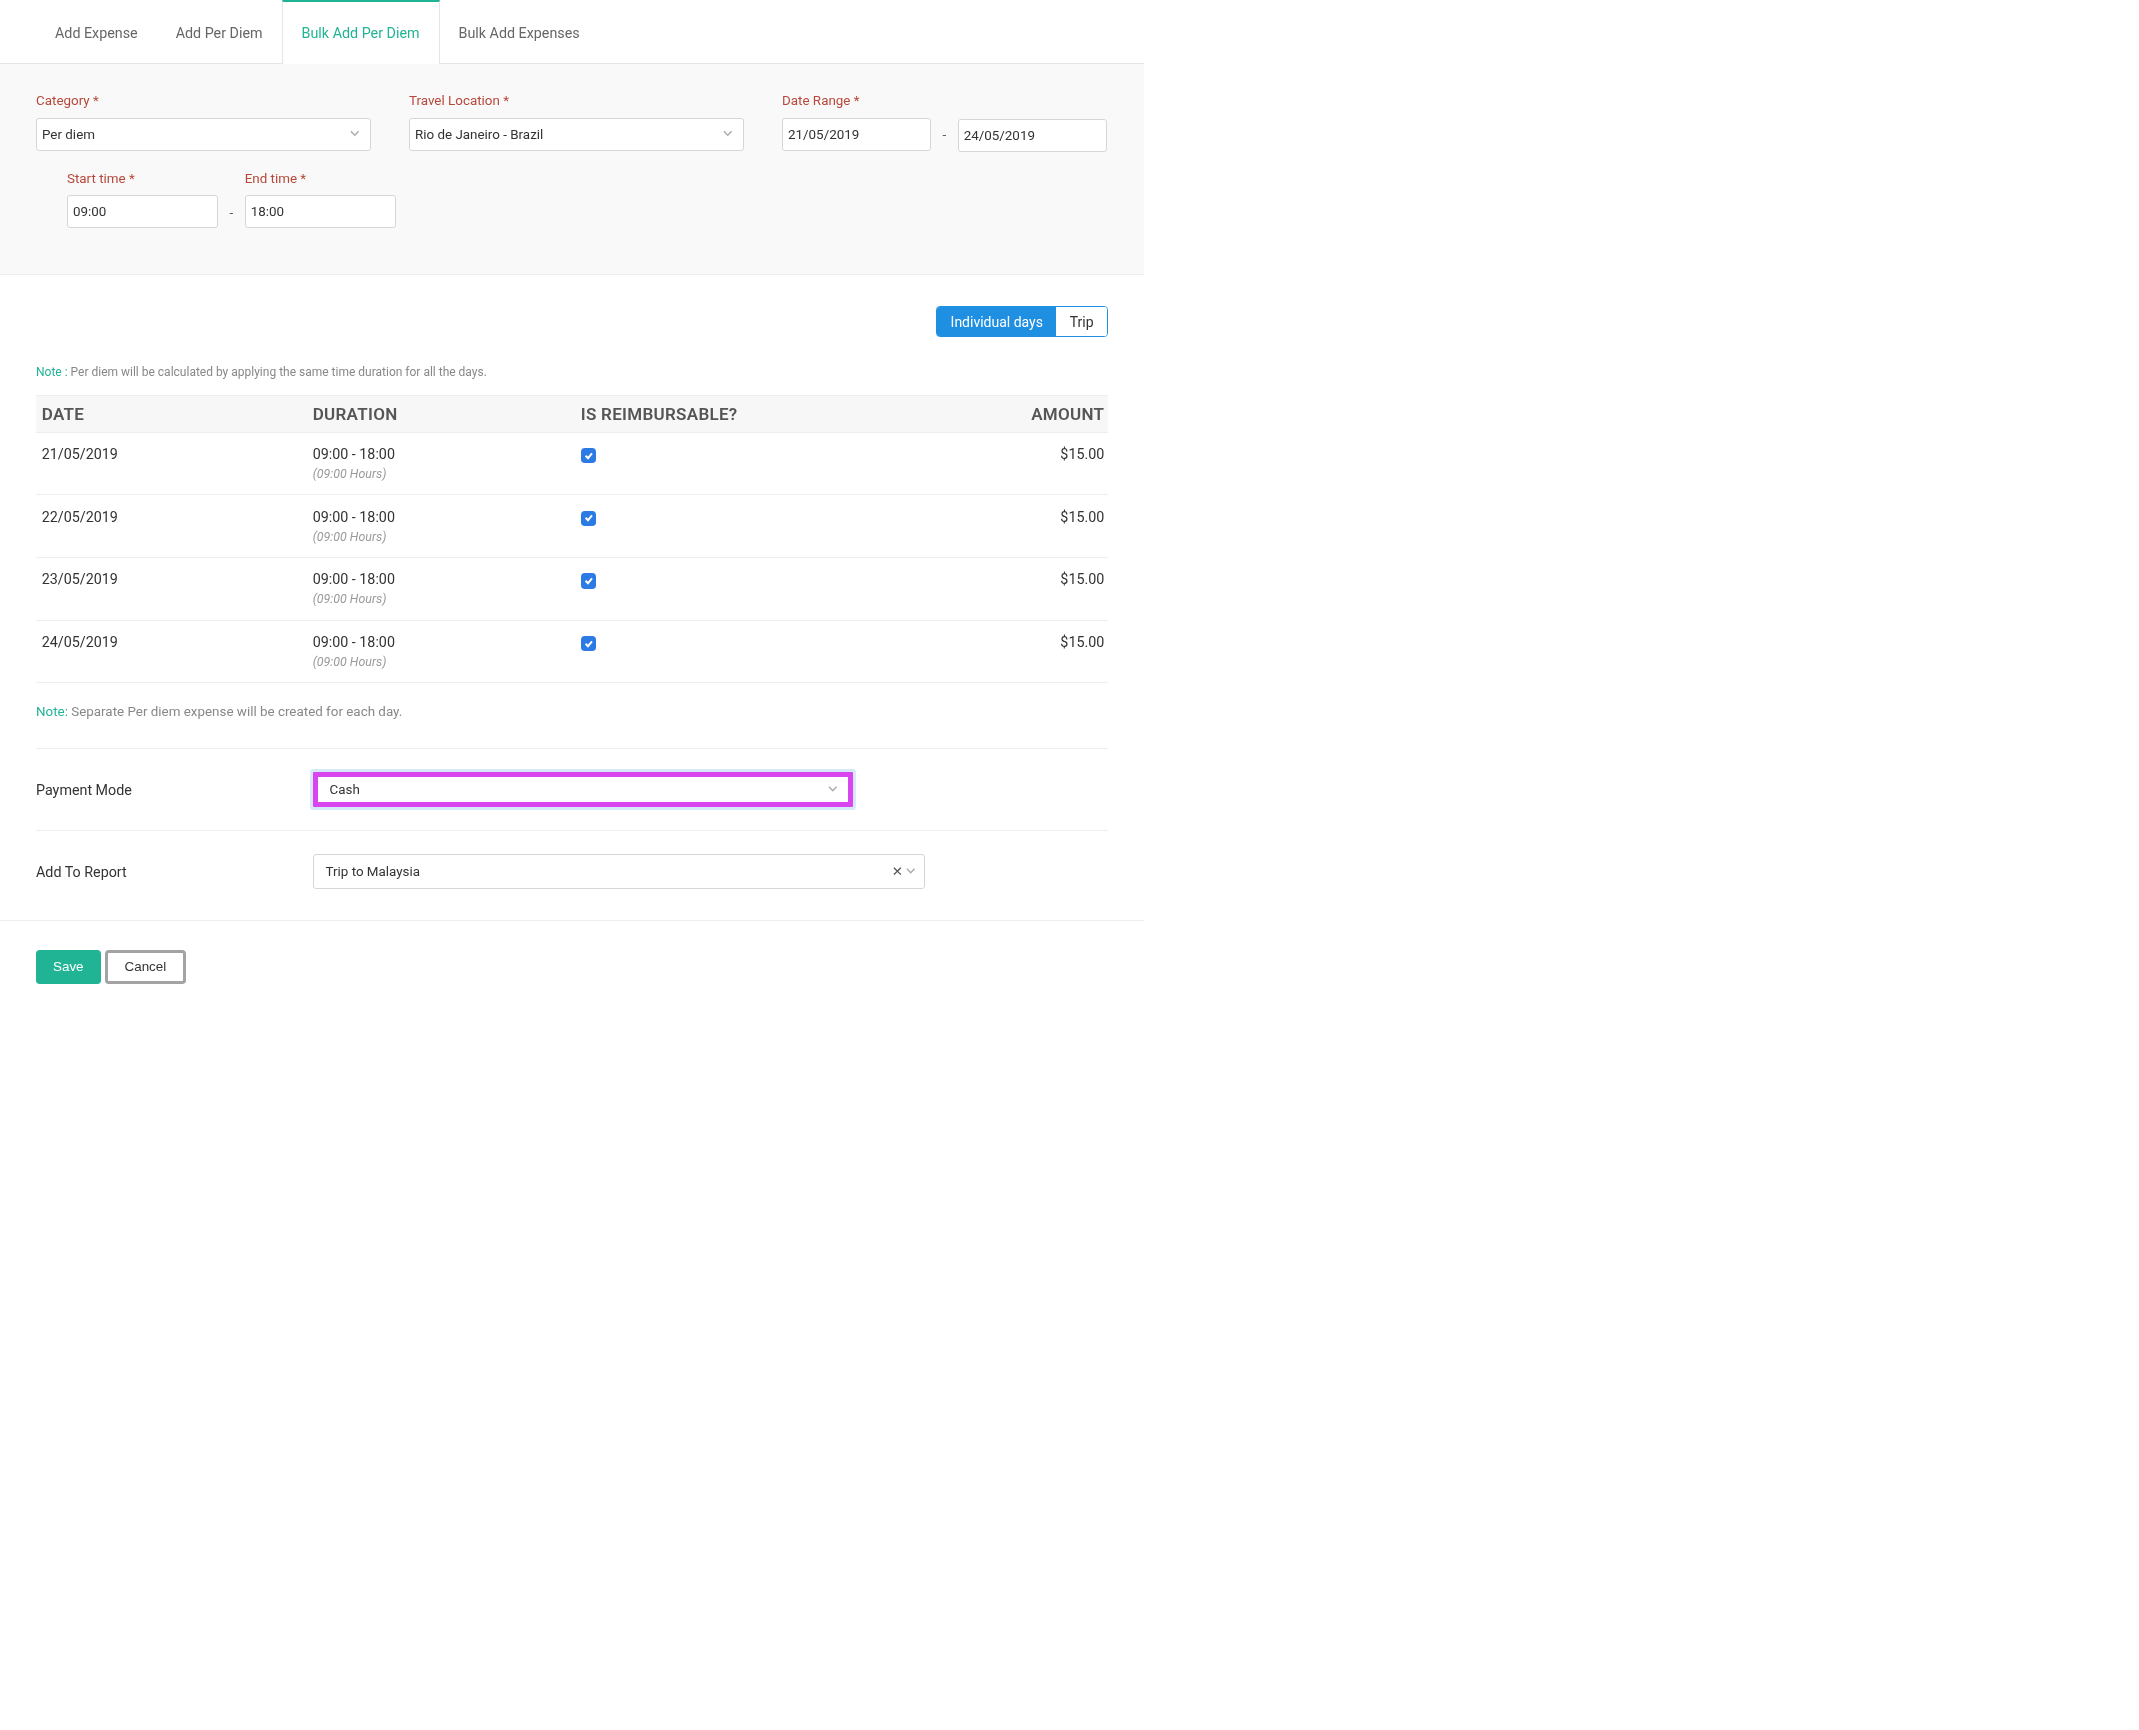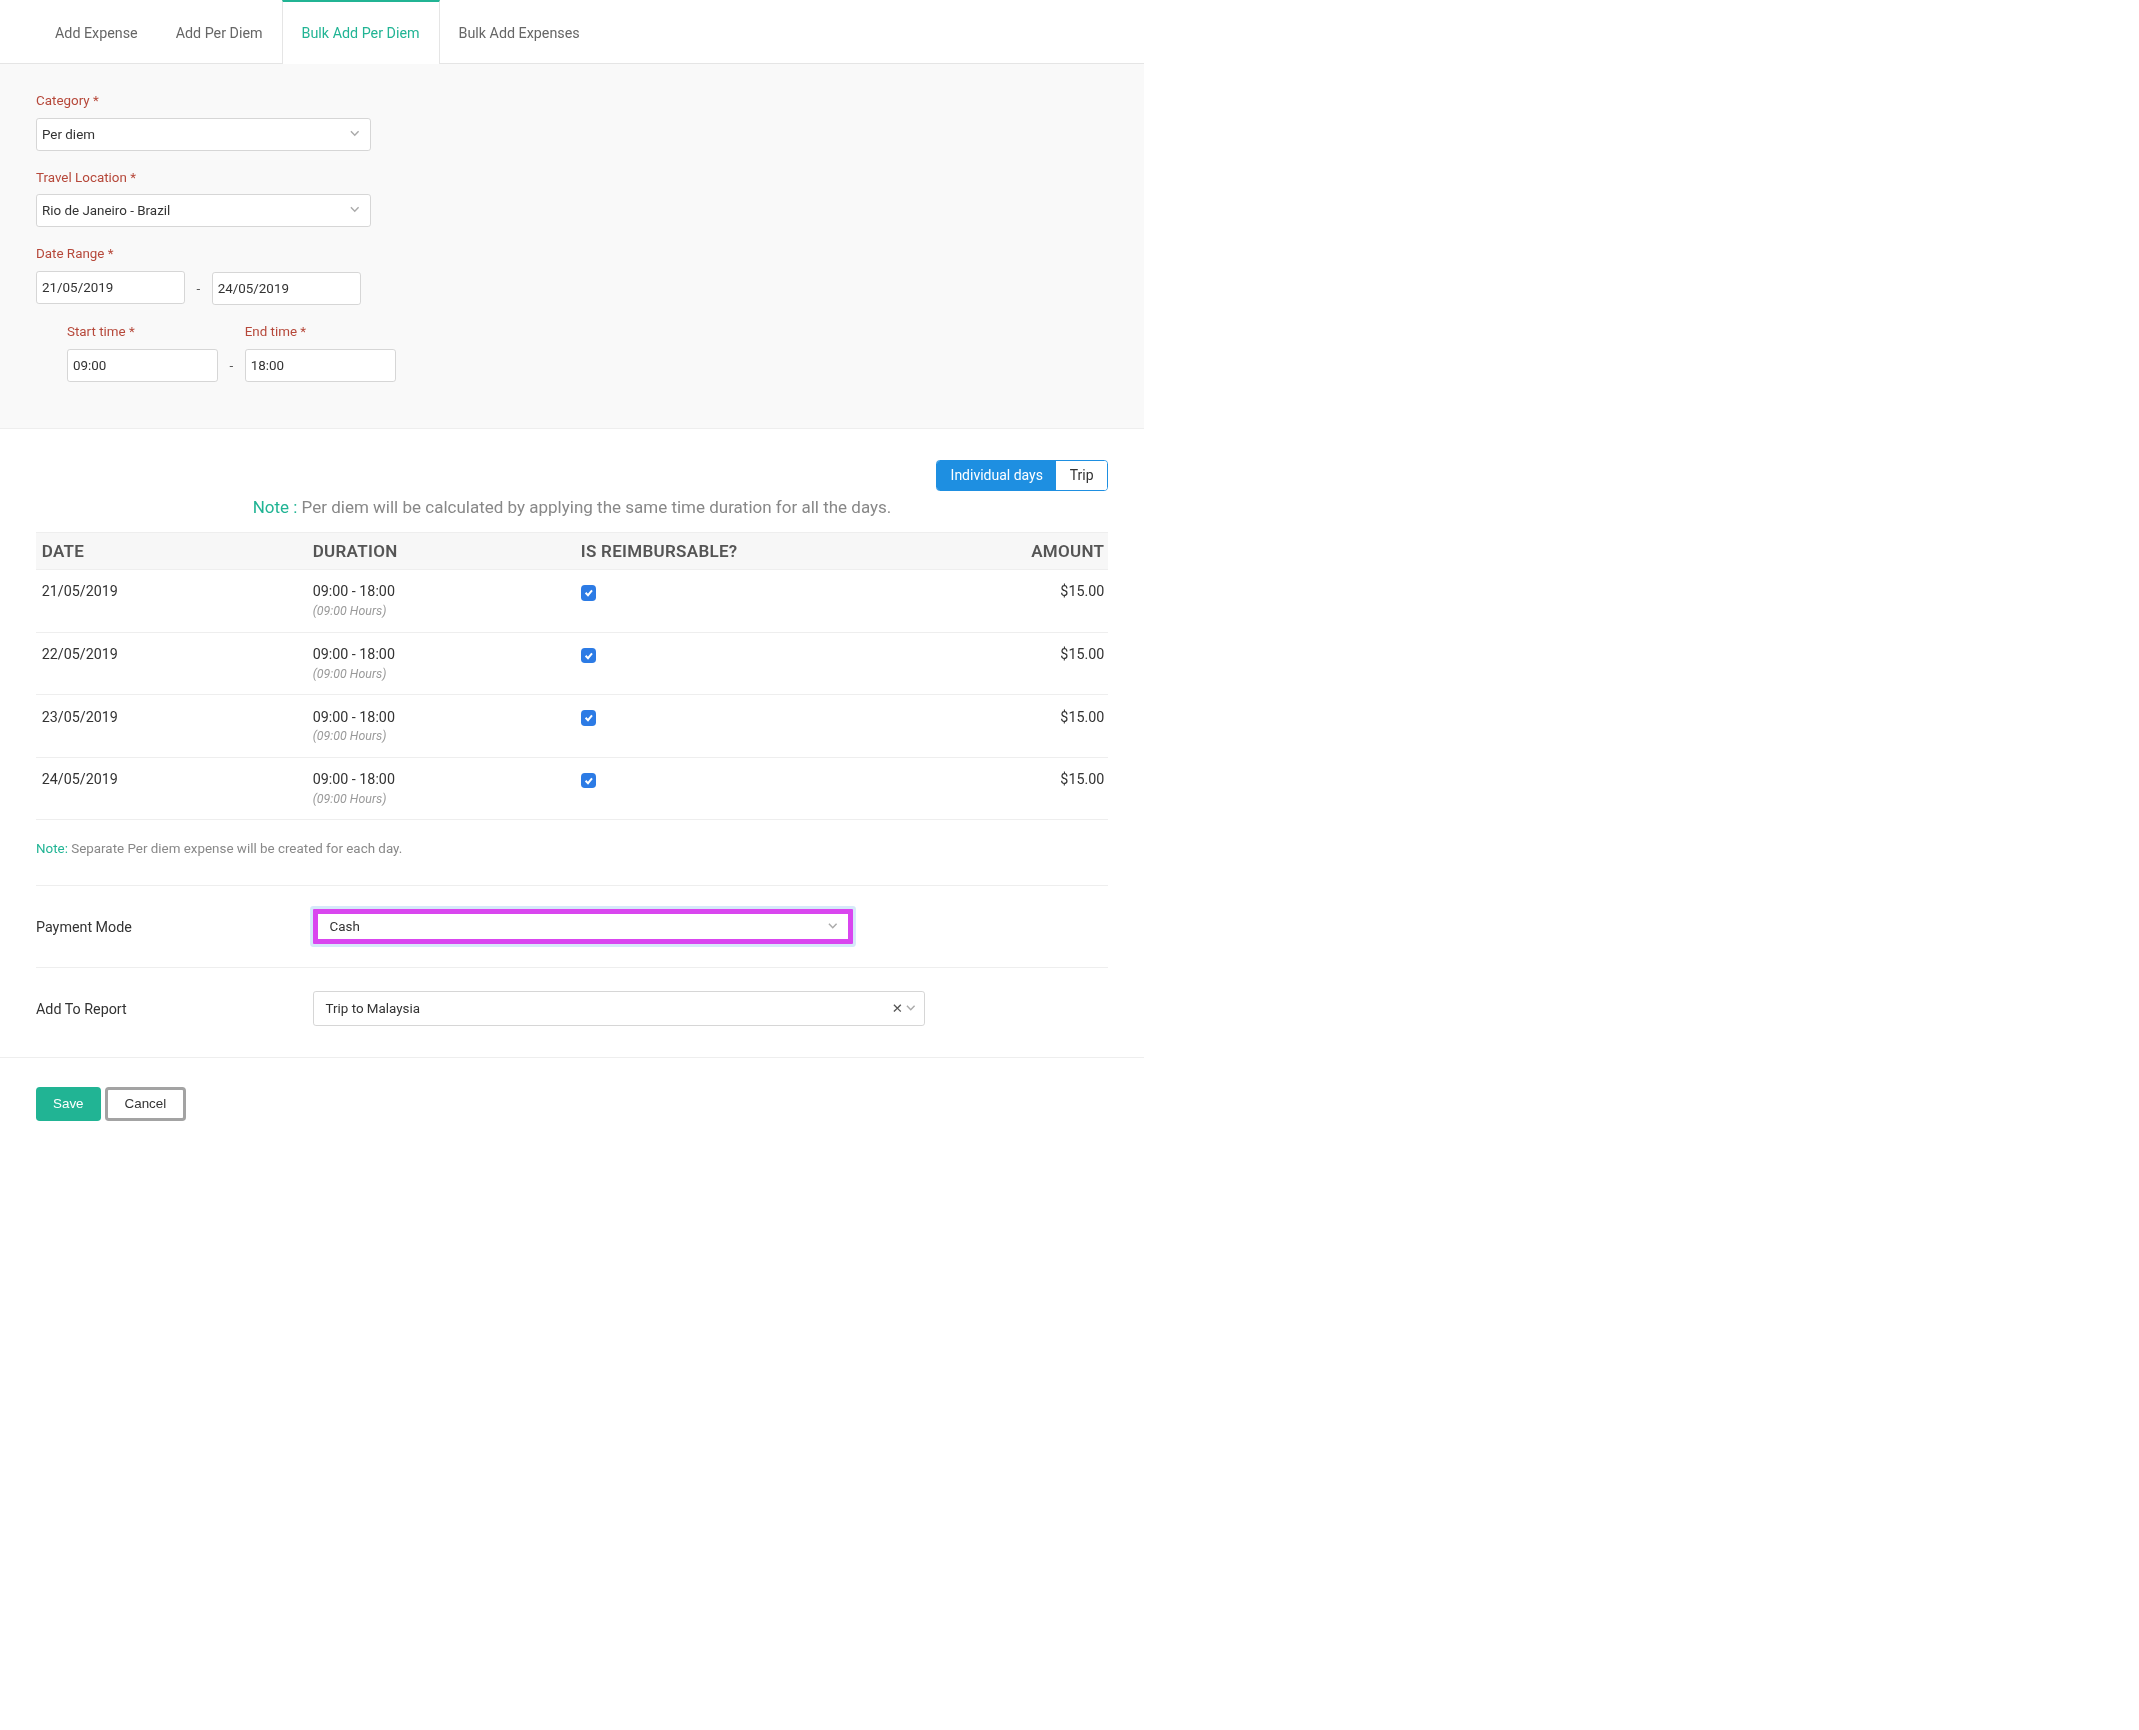--- a/index.html
+++ b/index.html
@@ -42,21 +42,20 @@
 
   
   .form-area {
     background: #f9f9f9;
     border-bottom: 1px solid #eee;
     padding: 29px 36px 46px 36px;
     display: flex;
     flex-wrap: wrap;
     column-gap: 38px;
     row-gap: 19px;
-    flex-direction: column;
   }
   .field-group { display:flex; flex-direction:column; gap:9.6px; }
   .label-req { color: #b6483a; font-size: 13.4px; }
   .select-wrap, .input-wrap {
     position: relative;
     height: 33px;
     background: #fff;
     border: 1px solid #d6d6d6;
     border-radius: 2.9px;
     display: flex;
@@ -75,21 +74,21 @@
   
   .below-form { padding: 31px 36px 0 36px; }
   .toggle-row { display:flex; justify-content:flex-end; }
   .toggle {
     display:flex; border:1px solid #1e8fe1; border-radius:3.8px; overflow:hidden;
     font-size:14px; height:31px;
   }
   .toggle .opt { padding: 0 13.4px; display:flex; align-items:center; cursor:pointer; }
   .toggle .opt.active { background:#1e8fe1; color:#fff; }
   .toggle .opt:not(.active) { background:#fff; color:#333; }
-  .note-top { text-align:center; margin-top:6px; font-size:17px; color:#888; }
+  .note-top { text-align:left; margin-top:28px; font-size:12px; color:#888; }
   .note-top .note-label { color:#21b494; }
 
   
   .tbl { margin: 15.3px 36px 0 36px; }
   .tbl .head {
     display:grid;
     grid-template-columns: 271px 268px 401px 134px;
     background:#f7f7f7;
     border-top:1px solid #eee;
     border-bottom:1px solid #eee;

